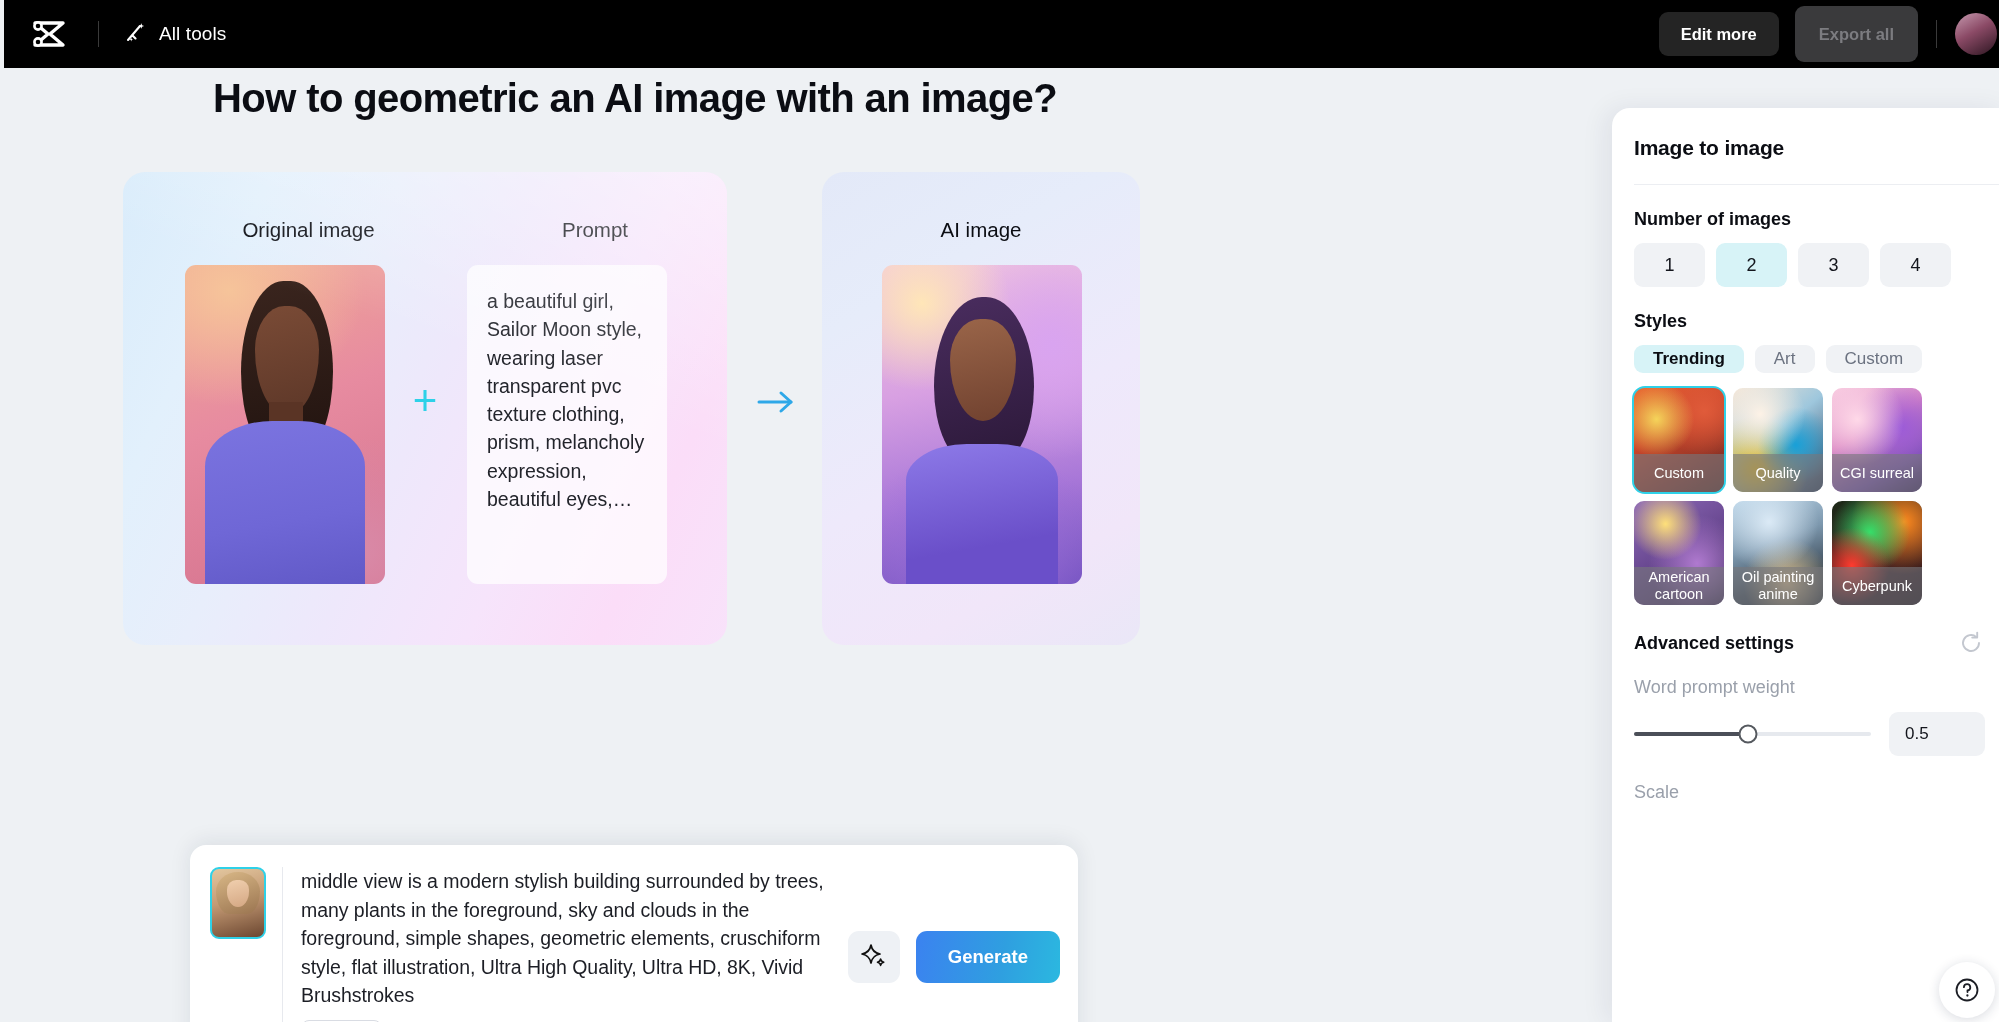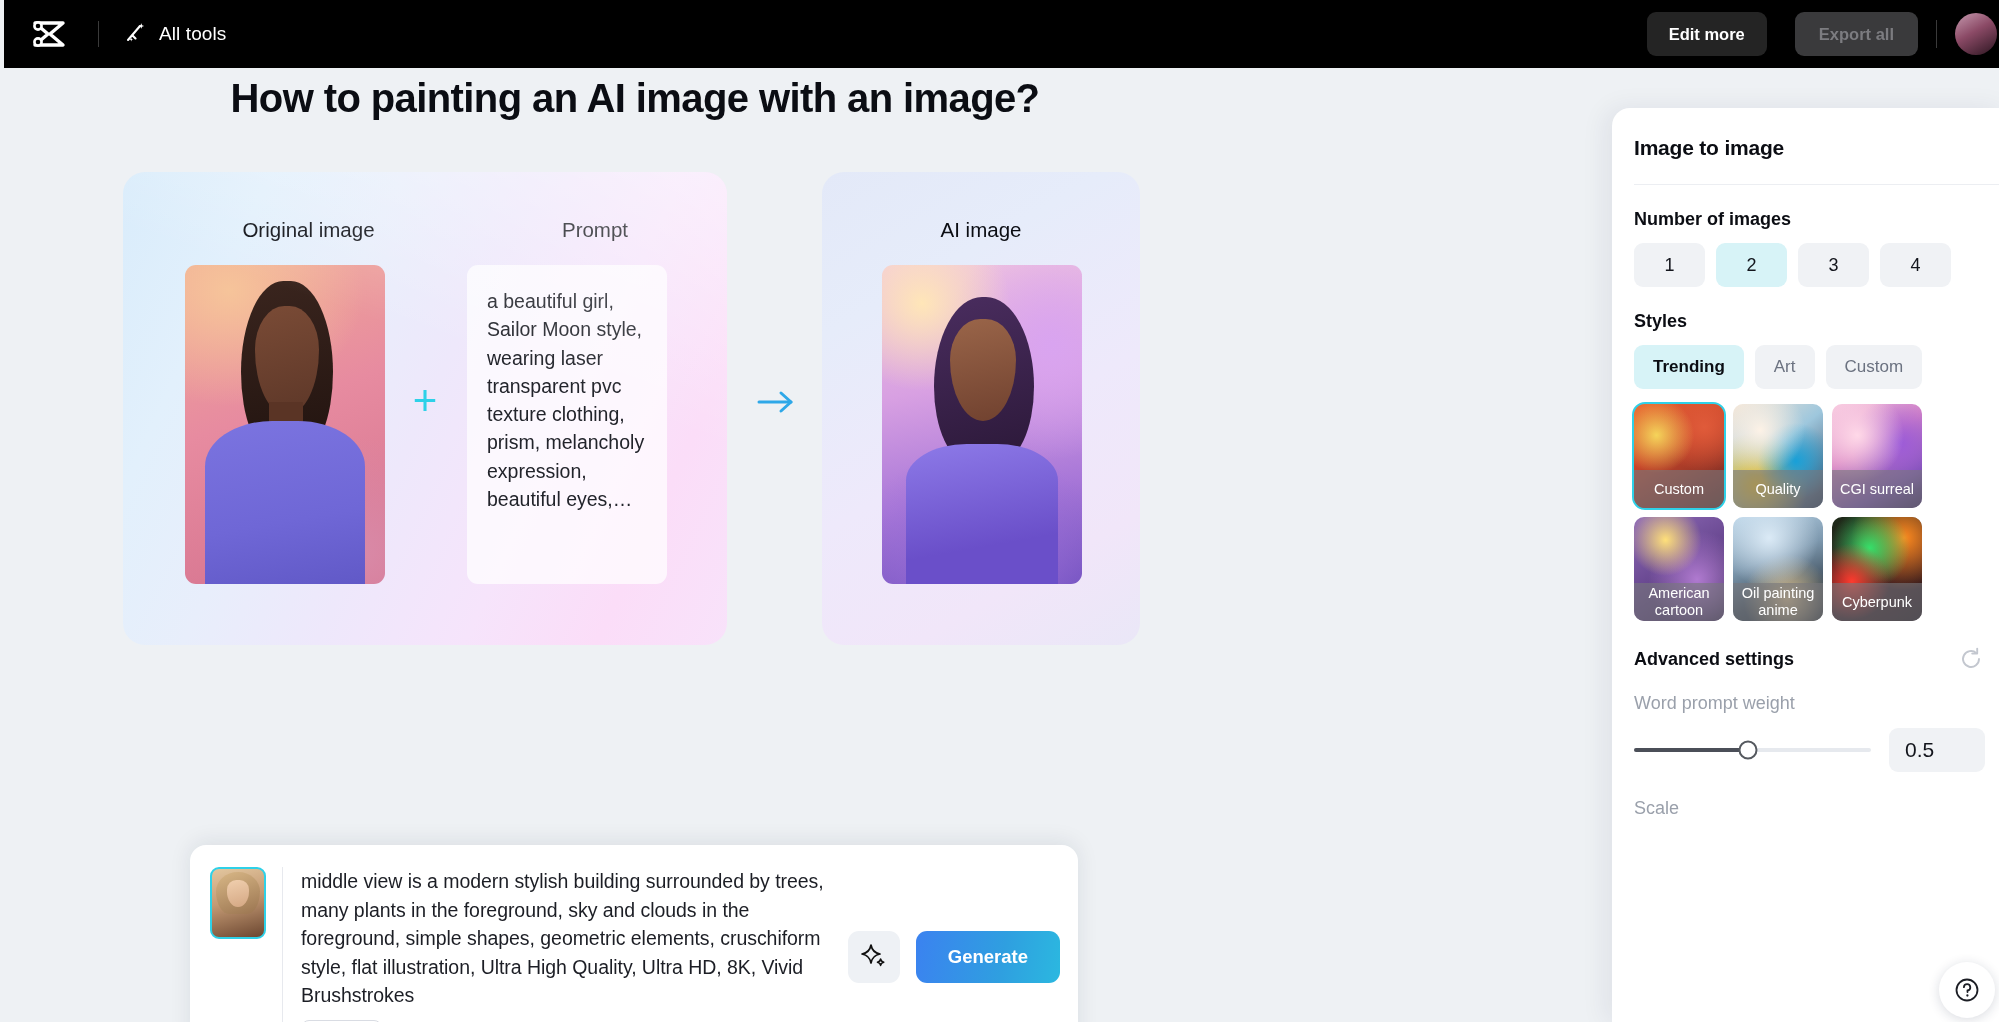--- a/index.html
+++ b/index.html
@@ -36,22 +36,22 @@
     background: #242424; color: #ffffff;
     font-size: 16.5px; font-weight: bold;
     border: none; border-radius: 9px;
     padding: 0 22px; height: 44px; line-height: 44px;
     cursor: pointer;
   }
   .btn-export-all {
     background: #3a3a3c; color: #7c7c80;
     font-size: 16.5px; font-weight: bold;
     border: none; border-radius: 9px;
-    padding: 0 24px; height: 44px; line-height: 44px;
-    margin-left: 28px; cursor: pointer; text-align: center;
+    padding: 0 24px; height: 56px; line-height: 44px;
+    margin-left: 16px; cursor: pointer; text-align: center;
   }
   .topbar-divider2 {
     width: 1px; height: 28px; background: #3a3a3a; margin: 0 18px;
   }
   .avatar {
     width: 42px; height: 42px; border-radius: 50%;
     background: linear-gradient(150deg,#c79bb0 0%,#8b4a66 45%,#2b1520 100%);
     margin-right: 6px; flex: none;
   }
 
@@ -266,21 +266,21 @@
     width: 71px; height: 44px; border-radius: 9px;
     background: #f0f2f5; border: none;
     font-size: 18px; color: #13151c;
     display: flex; align-items: center; justify-content: center;
     cursor: pointer;
   }
   .num-btn.active { background: #d7f3f7; }
 
   .styles-tabs { display: flex; gap: 11px; margin-top: 13px; }
   .style-tab {
-    height: 44px; padding: 0 19px; border-radius: 9px;
+    height: 28px; padding: 0 19px; border-radius: 9px;
     background: #f0f2f5; border: none;
     font-size: 17px; color: #6b7280;
     display: flex; align-items: center; justify-content: center;
     cursor: pointer;
   }
   .style-tab.active { background: #d7f3f7; color: #0b0d13; font-weight: bold; }
 
   .style-grid {
     display: grid; grid-template-columns: repeat(3, 90px);
     gap: 9px; margin-top: 15px;
@@ -364,21 +364,21 @@
   .slider-knob {
     position: absolute; left: 48%; top: 50%;
     transform: translate(-50%,-50%);
     width: 19px; height: 19px; border-radius: 50%;
     background: #fff; border: 2px solid #55595f;
     cursor: grab;
   }
   .slider-value {
     width: 96px; height: 44px; border-radius: 9px;
     background: #f0f2f5; border: none;
-    font-size: 21px; color: #13151c;
+    font-size: 17px; color: #13151c;
     display: flex; align-items: center; padding-left: 16px;
     flex: none;
   }
   .scale-label { font-size: 18px; color: #9aa0ab; margin-top: 26px; }
 
   .help-fab {
     position: absolute; right: 4px; bottom: 4px;
     width: 56px; height: 56px; border-radius: 50%;
     background: #ffffff; box-shadow: 0 2px 12px rgba(20,30,60,.16);
     display: flex; align-items: center; justify-content: center;
@@ -408,21 +408,21 @@
     </span>
     <span class="alltools-label">All tools</span>
   </div>
   <div class="topbar-spacer"></div>
   <button class="btn-edit-more">Edit more</button>
   <button class="btn-export-all">Export all</button>
   <div class="topbar-divider2"></div>
   <div class="avatar"></div>
 </div>
 
-<div class="page-title">How to painting an AI image with an image?</div>
+<div class="page-title">How to geometric an AI image with an image?</div>
 
 <div class="card-left">
   <div class="card-head head-original">Original image</div>
   <div class="card-head head-prompt">Prompt</div>
 
   <div class="thumb-original">
     <div class="po-hair"></div>
     <div class="po-face"></div>
     <div class="po-neck"></div>
     <div class="po-body"></div>

